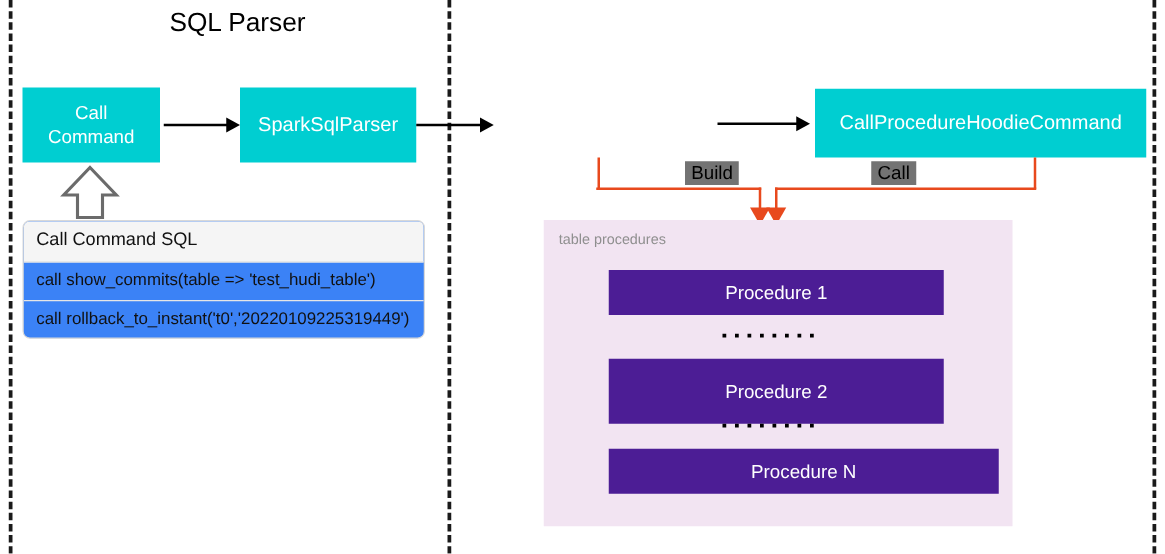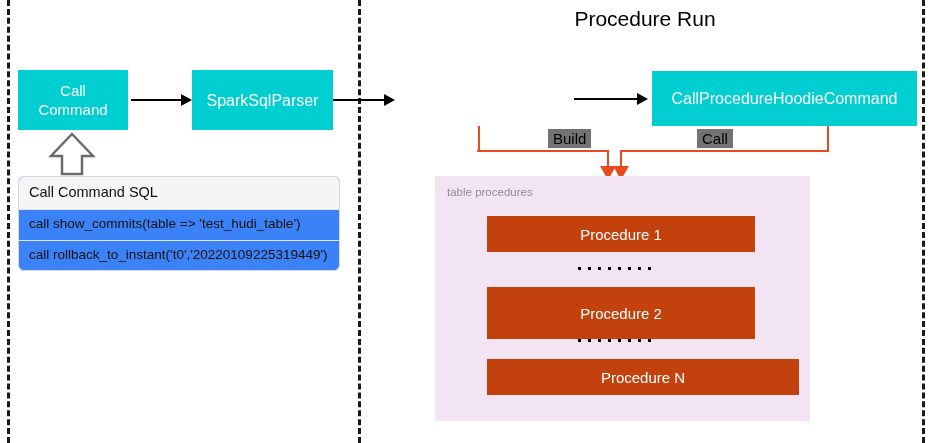--- a/index.html
+++ b/index.html
@@ -123,21 +123,21 @@
     background: #F2E4F2;
   }
   .proc-panel-label {
     position: absolute;
     font-size: 11.5px;
     color: #8f8f8f;
     white-space: nowrap;
   }
   .proc-box {
     position: absolute;
-    background: #c2410c;
+    background: #4c1d95;
     color: #ffffff;
     display: flex;
     align-items: center;
     justify-content: center;
     font-size: 15px;
     box-sizing: border-box;
   }
   .dots {
     position: absolute;
     display: flex;
@@ -153,21 +153,21 @@
 </style>
 </head>
 <body>
 
 <div id="canvas">
 
   <div class="vline" style="left:7px;"></div>
   <div class="vline" style="left:358px;"></div>
   <div class="vline" style="left:922px;"></div>
 
-  <div class="section-title" style="left:545px; top:6px; width:200px;">Procedure Run</div>
+  <div class="section-title" style="left:95px; top:6px; width:190px;">SQL Parser</div>
 
   <div class="node" style="left:18px; top:70px; width:110px; height:60px;">Call
 Command</div>
 
   <div class="arrow-line" style="left:131px; top:99px; width:52px;"></div>
   <div class="arrow-head" style="left:181px; top:94px;"></div>
 
   <div class="node node-lg" style="left:192px; top:70px; width:141px; height:60px;">SparkSqlParser</div>
 
   <div class="arrow-line" style="left:333px; top:99px; width:55px;"></div>

